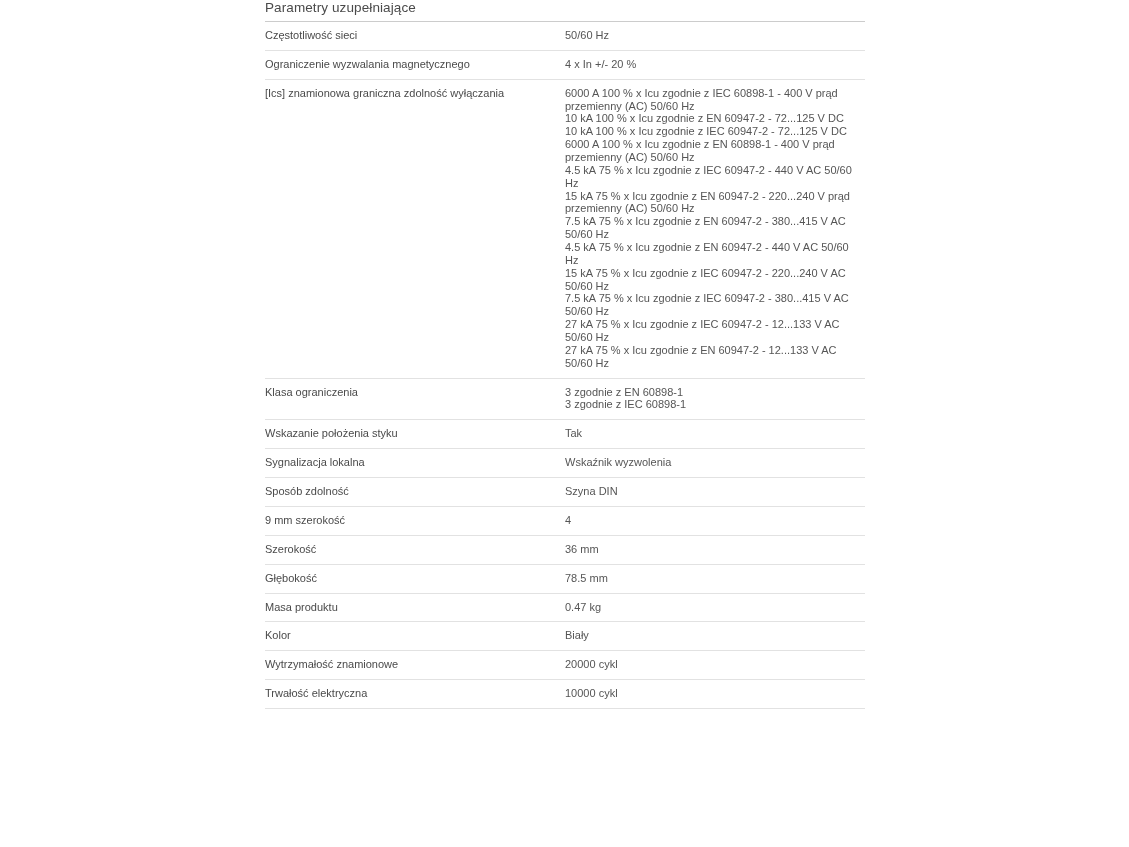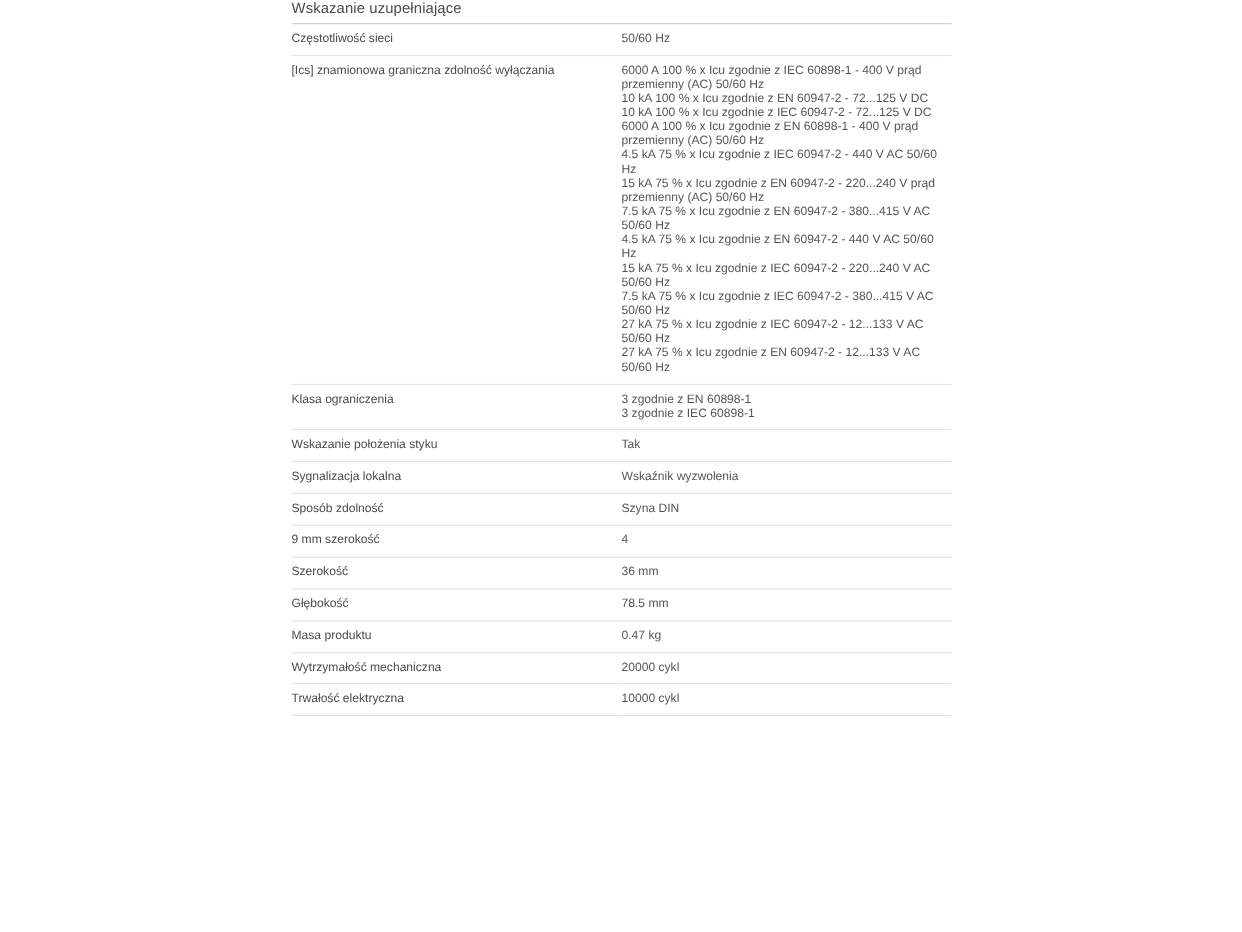--- a/index.html
+++ b/index.html
@@ -63,27 +63,33 @@
   td.value .line {
     display: block;
     white-space: normal;
   }
 </style>
 </head>
 <body>
 
 <div class="page">
   <div class="content">
-    <h2 class="section-title">Wskazanie uzupełniające</h2>
+    <h2 class="section-title">Parametry uzupełniające</h2>
     <table class="spec">
       <tbody>
           <tr>
             <td class="label">Częstotliwość sieci</td>
             <td class="value">
               <span class="line">50/60 Hz</span>
+            </td>
+          </tr>
+          <tr>
+            <td class="label">Ograniczenie wyzwalania magnetycznego</td>
+            <td class="value">
+              <span class="line">4 x In +/- 20 %</span>
             </td>
           </tr>
           <tr>
             <td class="label">[Ics] znamionowa graniczna zdolność wyłączania</td>
             <td class="value">
               <span class="line">6000 A 100 % x Icu zgodnie z IEC 60898-1 - 400 V prąd przemienny (AC) 50/60 Hz</span>
               <span class="line">10 kA 100 % x Icu zgodnie z EN 60947-2 - 72...125 V DC</span>
               <span class="line">10 kA 100 % x Icu zgodnie z IEC 60947-2 - 72...125 V DC</span>
               <span class="line">6000 A 100 % x Icu zgodnie z EN 60898-1 - 400 V prąd przemienny (AC) 50/60 Hz</span>
               <span class="line">4.5 kA 75 % x Icu zgodnie z IEC 60947-2 - 440 V AC 50/60 Hz</span>
@@ -139,21 +145,27 @@
               <span class="line">78.5 mm</span>
             </td>
           </tr>
           <tr>
             <td class="label">Masa produktu</td>
             <td class="value">
               <span class="line">0.47 kg</span>
             </td>
           </tr>
           <tr>
-            <td class="label">Wytrzymałość mechaniczna</td>
+            <td class="label">Kolor</td>
+            <td class="value">
+              <span class="line">Biały</span>
+            </td>
+          </tr>
+          <tr>
+            <td class="label">Wytrzymałość znamionowe</td>
             <td class="value">
               <span class="line">20000 cykl</span>
             </td>
           </tr>
           <tr>
             <td class="label">Trwałość elektryczna</td>
             <td class="value">
               <span class="line">10000 cykl</span>
             </td>
           </tr>

